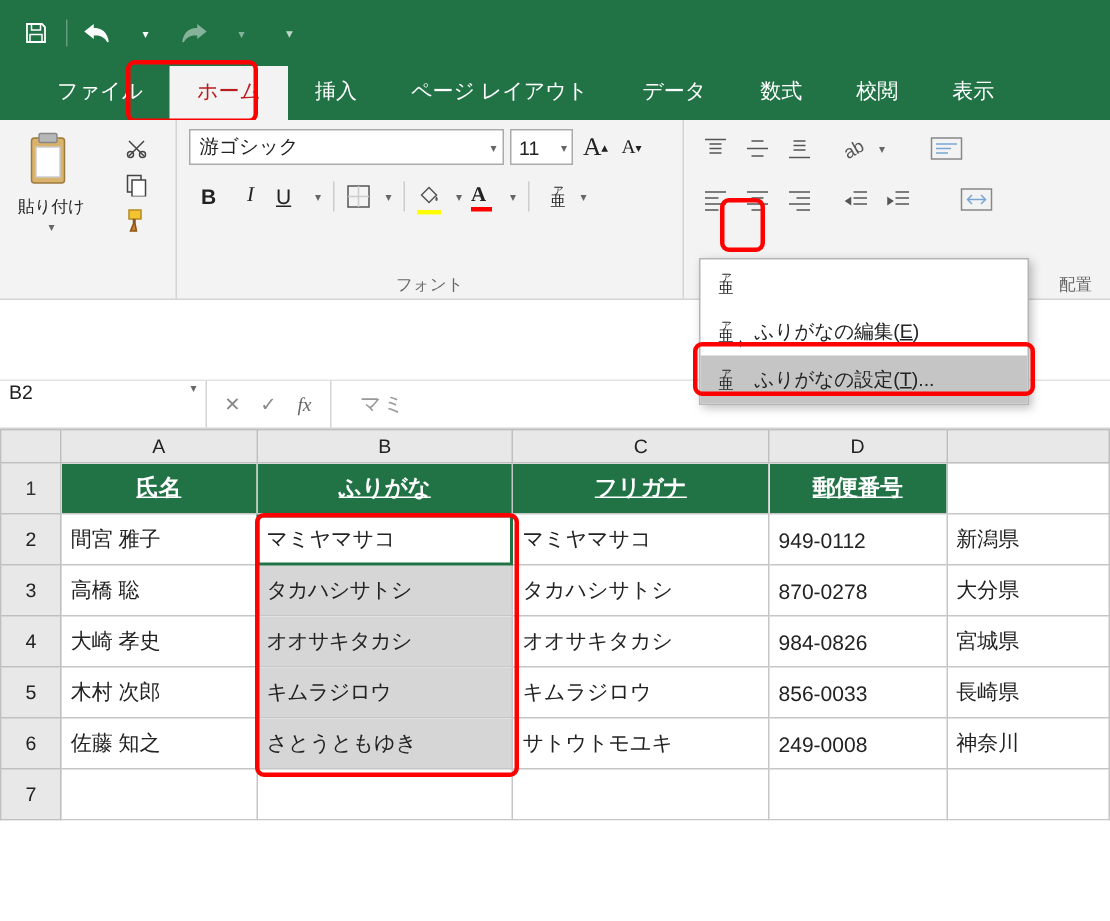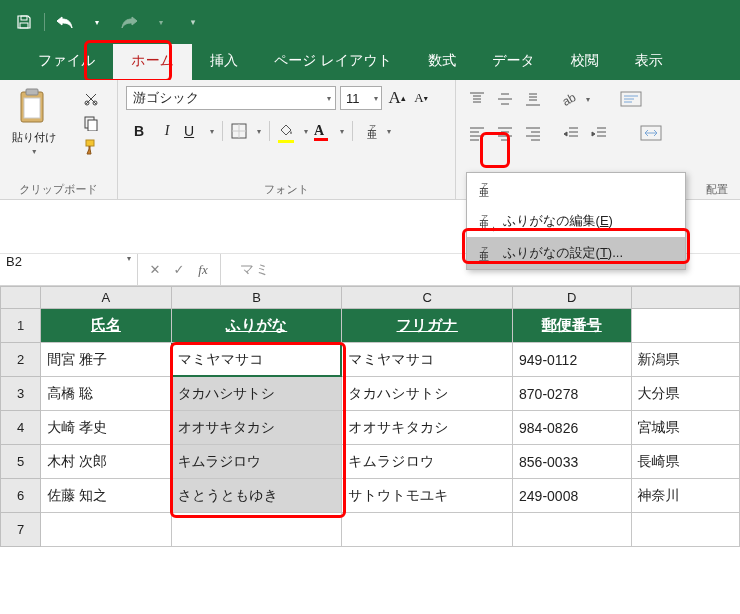--- a/index.html
+++ b/index.html
@@ -162,22 +162,22 @@
   <div class="qat-btn" style="opacity:0.7">
       <span style="color:#fff;font-size:9px">▾</span>
     </div>
 </div>
 
 <div class="ribbon-tabs" style="position:relative">
   <div class="ribbon-tab">ファイル</div>
   <div class="ribbon-tab active">ホーム</div>
   <div class="ribbon-tab">挿入</div>
   <div class="ribbon-tab">ページ レイアウト</div>
+  <div class="ribbon-tab">データ</div>
   <div class="ribbon-tab">数式</div>
-  <div class="ribbon-tab">データ</div>
   <div class="ribbon-tab">校閲</div>
   <div class="ribbon-tab">表示</div>
   <div class="highlight-box" style="left:84px; top:-4px; width:88px; height:42px;"></div>
 </div>
 
 <div class="ribbon">
 
   <div class="ribbon-group" style="width:118px">
     <div class="clip-main">
       <div class="paste-big">
@@ -204,21 +204,20 @@
             </svg>
         </div>
         <div class="mini-btn">
           <svg width="16" height="16" viewBox="0 0 16 16">
               <rect x="3" y="1" width="8" height="6" fill="#f4c430" stroke="#b58a1e"></rect>
               <path d="M6 7v3l-2 5h4l-1-5V7" fill="#c97f2e" stroke="#8a5518"></path>
             </svg>
         </div>
       </div>
     </div>
-    <div class="group-label">クリップボード</div>
   </div>
 
   <div class="ribbon-group" style="width:338px">
     <div>
       <div class="font-row1">
         <div class="font-select">
           <span>游ゴシック</span>
           <span class="drop-tri">▾</span>
         </div>
         <div class="size-select">

